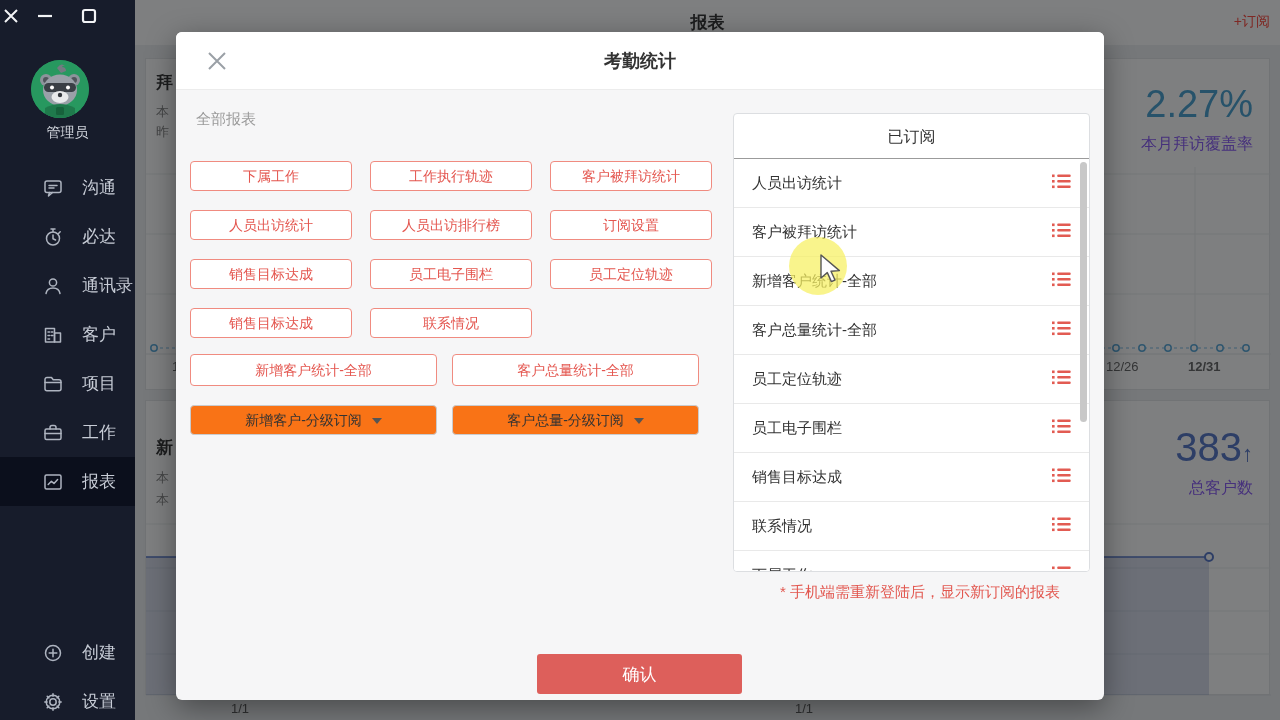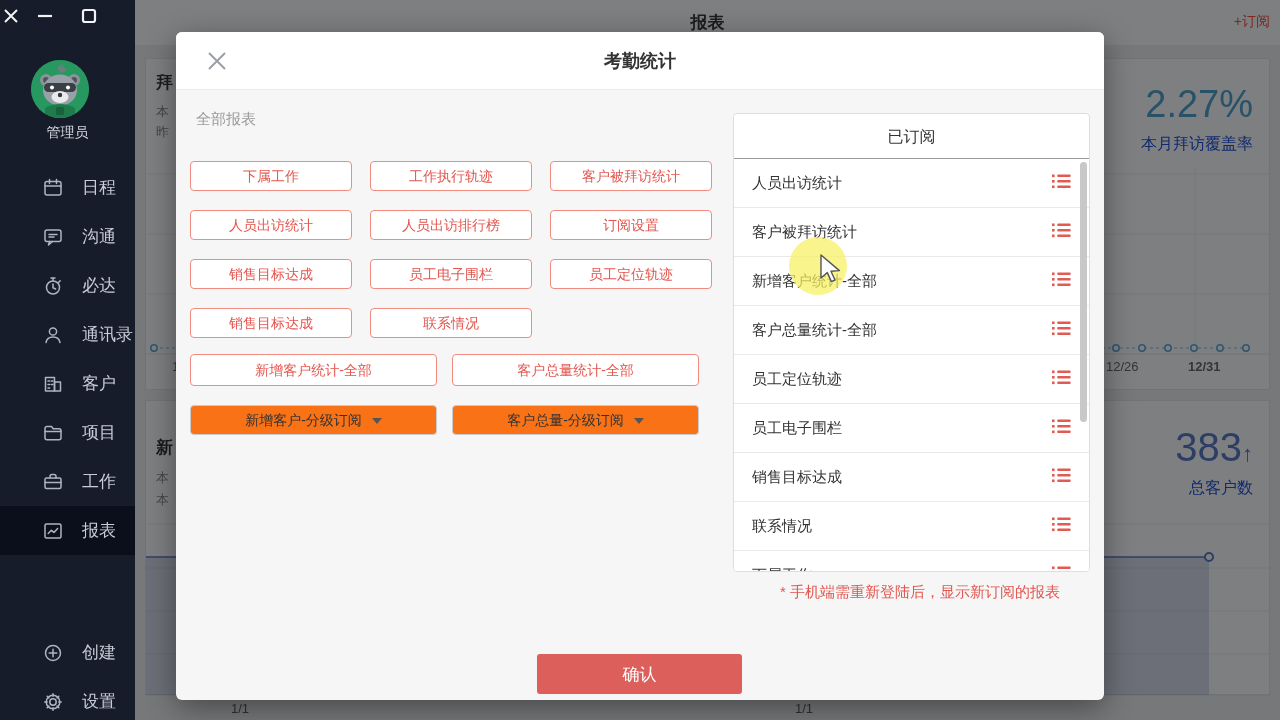--- a/index.html
+++ b/index.html
@@ -28,21 +28,21 @@
   .subscribe-link { position:absolute; right:10px; top:13px; font-size:14px; color:#ff4a3f; cursor:pointer; }
   .card { position:absolute; left:10px; width:1125px; background:#fff; border:1px solid #e3e5e8; }
   .card1 { top:58px; height:332px; }
   .card2 { top:400px; height:295px; }
   .clip-t1 { position:absolute; left:10px; font-size:17px; color:#333; font-weight:bold; }
   .clip-t2 { position:absolute; left:10px; font-size:13px; color:#888; }
   .stat-block { position:absolute; right:16px; top:24px; text-align:right; }
   .stat-big-blue { font-size:38px; color:#4aa2d1; }
   .stat-big-indigo { font-size:40px; color:#5777c8;margin-top:44px; }
   .stat-arrow { font-size:22px; color:#5777c8; }
-  .stat-label { font-size:16px; color:#1d4ed8; margin-top:8px;text-align:right; }
+  .stat-label { font-size:16px; color:#8b5cf6; margin-top:8px;text-align:right; }
   .chart-svg { position:absolute; left:0; }
   .tick { position:absolute; font-size:13px; color:#666; }
   .pagination { position:absolute; top:701px; font-size:13px; color:#5a5a5a; }
 
   
   .overlay { position:absolute; left:135px; top:0; width:1145px; height:720px; background:rgba(8,9,12,0.52); z-index:5; }
 
   
   .modal { position:absolute; left:176px; top:32px; width:928px; height:668px; background:#f6f6f7; border-radius:6px; box-shadow:0 8px 30px rgba(0,0,0,.4); z-index:10; overflow:hidden; }
   .modal-header { position:absolute; left:0; top:0; width:928px; height:58px; background:#fff; border-bottom:1px solid #ececec; }
@@ -101,29 +101,20 @@
       <circle cx="37" cy="27.5" r="2" fill="#fff"></circle>
       <ellipse cx="29" cy="37" rx="8.5" ry="6" fill="#e9eaec"></ellipse>
       <circle cx="29" cy="35" r="2.2" fill="#33373d"></circle>
       <path d="M14 48 q15 -8 30 0 l0 10 l-30 0 z" fill="#1f7a4c"></path>
       <rect x="25" y="47" width="8" height="8" rx="1.5" fill="#17623c"></rect>
     </svg>
   </div>
   <div class="user-name">管理员</div>
 
   <nav class="side-menu" id="side-menu">
-      <div class="side-item">
-        <span class="s-icon">
-          <svg width="22" height="22" viewBox="0 0 22 22" fill="none" stroke="currentColor" stroke-width="1.5" stroke-linecap="round" stroke-linejoin="round">
-            <rect x="3" y="4.5" width="16" height="13.5" rx="2"></rect>
-            <path d="M3 9h16M7.5 2.5v4M14.5 2.5v4"></path>
-          </svg>
-        </span>
-        <span>日程</span>
-      </div>
       <div class="side-item">
         <span class="s-icon">
           <svg width="22" height="22" viewBox="0 0 22 22" fill="none" stroke="currentColor" stroke-width="1.5" stroke-linecap="round" stroke-linejoin="round">
             <rect x="3" y="4" width="16" height="11.5" rx="2"></rect>
             <path d="M7.5 15.5 L6.5 19 L10.5 15.5"></path>
             <path d="M7 8.5h8M7 11h5"></path>
           </svg>
         </span>
         <span>沟通</span>
       </div>

